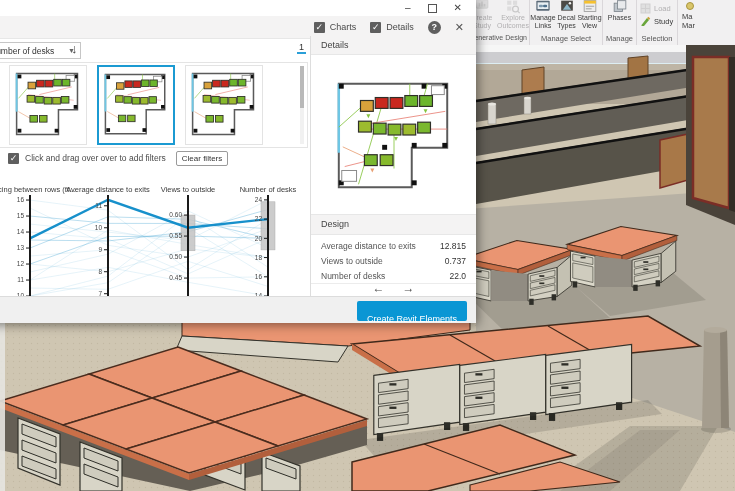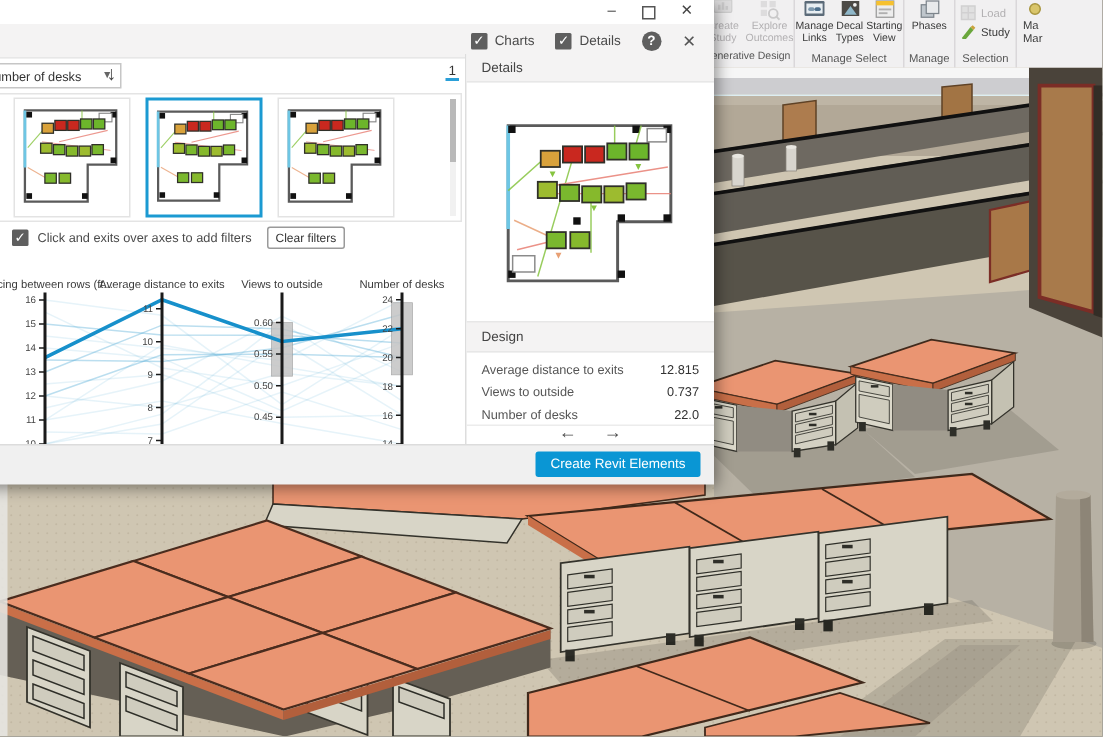--- a/index.html
+++ b/index.html
@@ -65,21 +65,21 @@
   .dp-out{height:19px;background:#f4f3f3;border-top:1px solid #e7e7e7;border-bottom:1px solid #e7e7e7;
     font-size:9px;color:#444;line-height:19px;padding-left:10px;}
   .dp-rows{border-bottom:1px solid #ececec;padding-top:3px;}
   .orow{height:15px;display:flex;justify-content:space-between;align-items:center;padding:0 10px;}
   .orow .ol{font-size:8.5px;color:#555;}
   .orow .ov{font-size:8.5px;color:#333;}
   .dp-arrows{position:absolute;left:0;right:0;top:245px;height:14px;display:flex;justify-content:center;gap:18px;}
   .arrowbtn{font-size:12px;color:#4a4a4a;line-height:14px;}
   .d-footer{position:absolute;left:0;right:0;top:296px;height:26px;background:#f0f0f0;border-top:1px solid #dcdcdc;}
   .btn-create{position:absolute;right:9px;top:4px;height:17px;line-height:17px;background:#0a96d4;color:#fff;
-    border:none;border-radius:2px;font-size:9px;padding:0 10px;}
+    border:none;border-radius:2px;font-size:9px;padding:10px 10px;}
   
   #scene{position:absolute;left:0;top:0;z-index:1;}
 </style>
 </head>
 <body>
 <div id="screen">
 
 <svg id="scene" width="735" height="491" viewBox="0 0 735 491">
   <defs>
     <pattern id="dots" width="6" height="6" patternUnits="userSpaceOnUse">
@@ -402,21 +402,21 @@
             <use href="#miniplan"></use>
           </svg>
         </div>
     <div class="vscroll">
           <div class="vthumb"></div>
         </div>
   </div>
 
   <div class="filterrow">
     <span class="cb"></span>
-    <span class="flabel">Click and exits over axes to add filters</span>
+    <span class="flabel">Click and drag over over to add filters</span>
     <button class="btn-clear">Clear filters</button>
   </div>
 
   <svg id="pc-chart" width="310" height="120">
         <text x="30" y="9" text-anchor="middle" font-size="7.5" fill="#3b3b3b">Spacing between rows (ft...</text>
         <text x="108" y="9" text-anchor="middle" font-size="7.5" fill="#3b3b3b">Average distance to exits</text>
         <text x="188" y="9" text-anchor="middle" font-size="7.5" fill="#3b3b3b">Views to outside</text>
         <text x="268" y="9" text-anchor="middle" font-size="7.5" fill="#3b3b3b">Number of desks</text>
         <polyline points="30,49.04000000000001 108,55.75824175824176 188,90.89075630252101 268,55.34615384615385" fill="none" stroke="#4da7d6" stroke-width="1" opacity="0.14"></polyline>
         <polyline points="30,81.04 108,53.56043956043957 188,53.07563025210083 268,55.34615384615385" fill="none" stroke="#4da7d6" stroke-width="1" opacity="0.38"></polyline>

